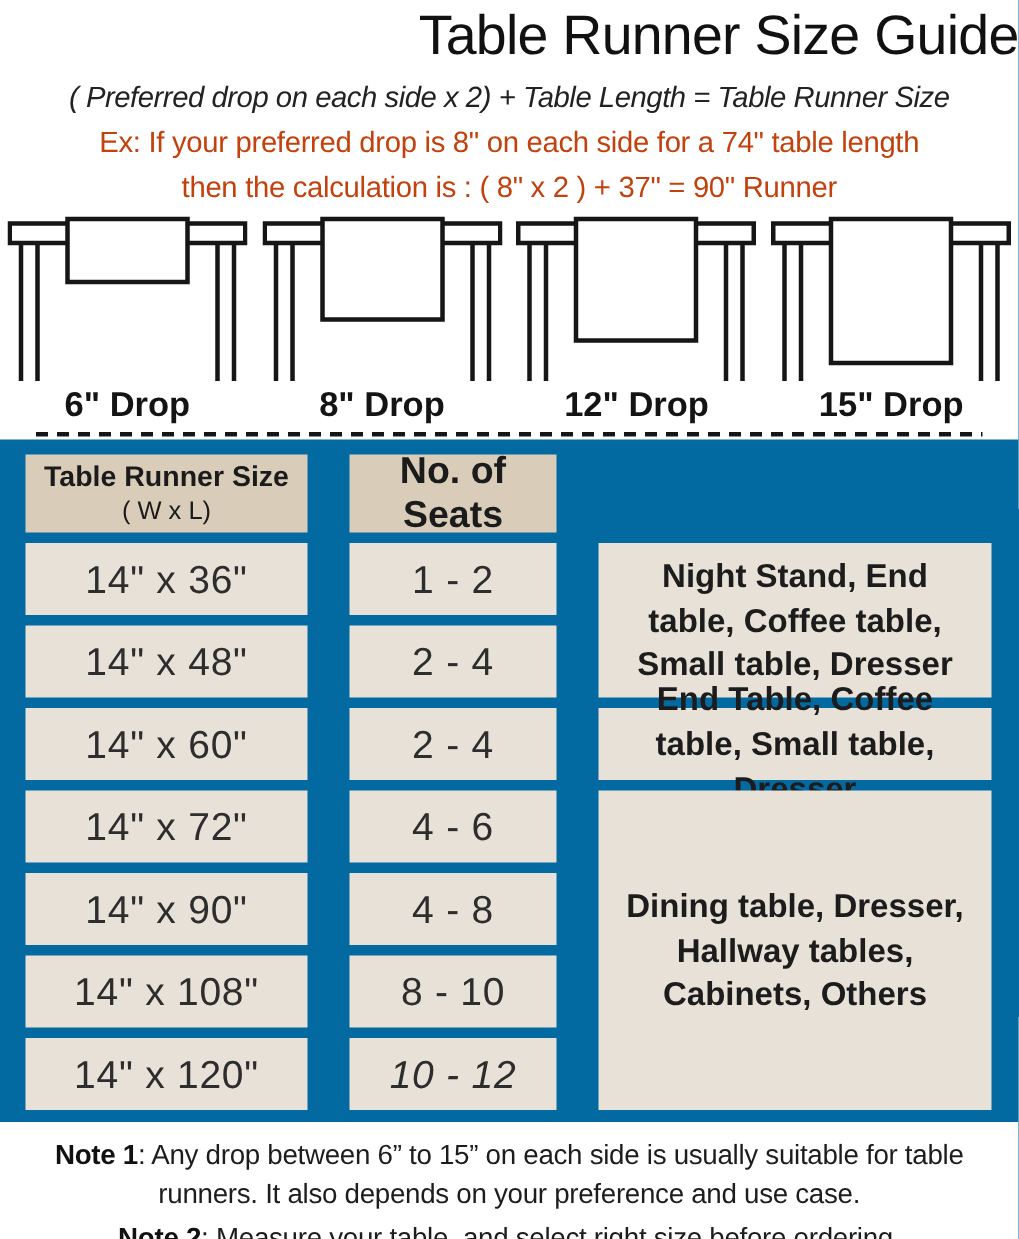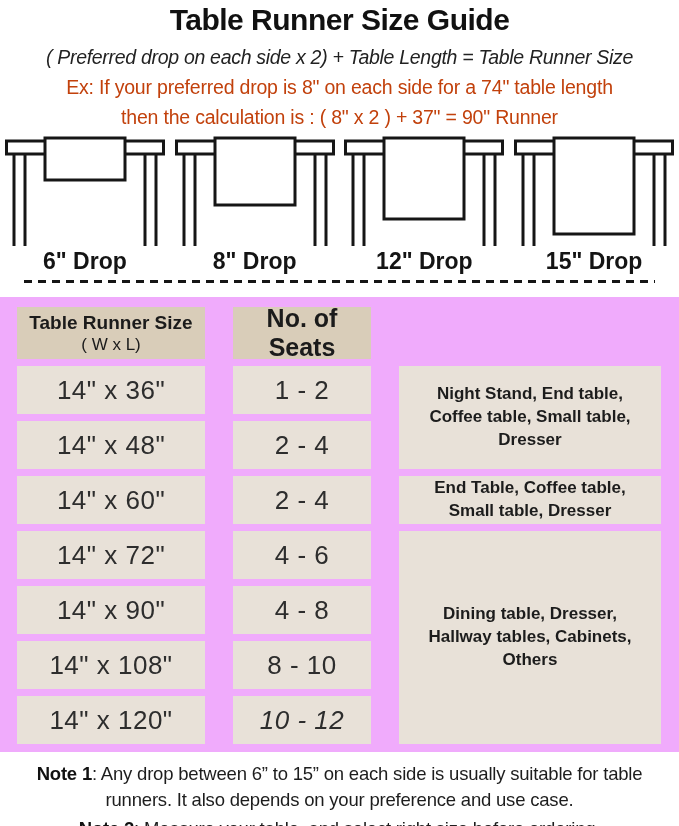--- a/index.html
+++ b/index.html
@@ -9,23 +9,23 @@
     background: #ffffff;
     color: #1e1e1e;
     width: 679px;
     height: 826px;
     overflow: hidden;
   }
   .page { width: 679px; }
 
   
   .title {
-    text-align: center;
-    font-size: 30px;
-    font-weight: 700;
+    text-align: right;
+    font-size: 37px;
+    font-weight: 400;
     letter-spacing: -0.5px;
     padding-top: 3px;
     color: #111;
   }
   .formula {
     text-align: center;
     font-size: 19.5px;
     letter-spacing: -0.3px;
     margin-top: 9px;
     color: #222;
@@ -62,23 +62,23 @@
     color: #141414;
   }
   .dashed-divider {
     height: 3px;
     margin: 5px 24px 0 24px;
     background: repeating-linear-gradient(90deg, #151515 0 8px, transparent 8px 14px);
   }
 
   
   .table-section {
-    background: #f0abfc;
+    background: #0369a1;
     padding: 10px 0 8px 17px;
-    margin-top: 14px;
+    margin-top: 2px;
   }
   .size-table {
     display: grid;
     grid-template-columns: 188px 138px 262px;
     grid-template-rows: 52px repeat(7, 48px);
     column-gap: 28px;
     row-gap: 7px;
   }
   .hdr {
     background: #d9cdb9;
@@ -104,21 +104,21 @@
     justify-content: center;
     text-align: center;
   }
   .size-cell, .seats-cell {
     font-size: 26px;
     font-weight: 400;
     color: #2d2d2d;
     letter-spacing: 0.5px;
   }
   .types-cell {
-    font-size: 17px;
+    font-size: 22px;
     font-weight: 700;
     color: #1c1c1c;
     line-height: 1.35;
     padding: 2px 16px;
   }
 
   
   .notes {
     margin: 9px auto 0 auto;
     max-width: 665px;

